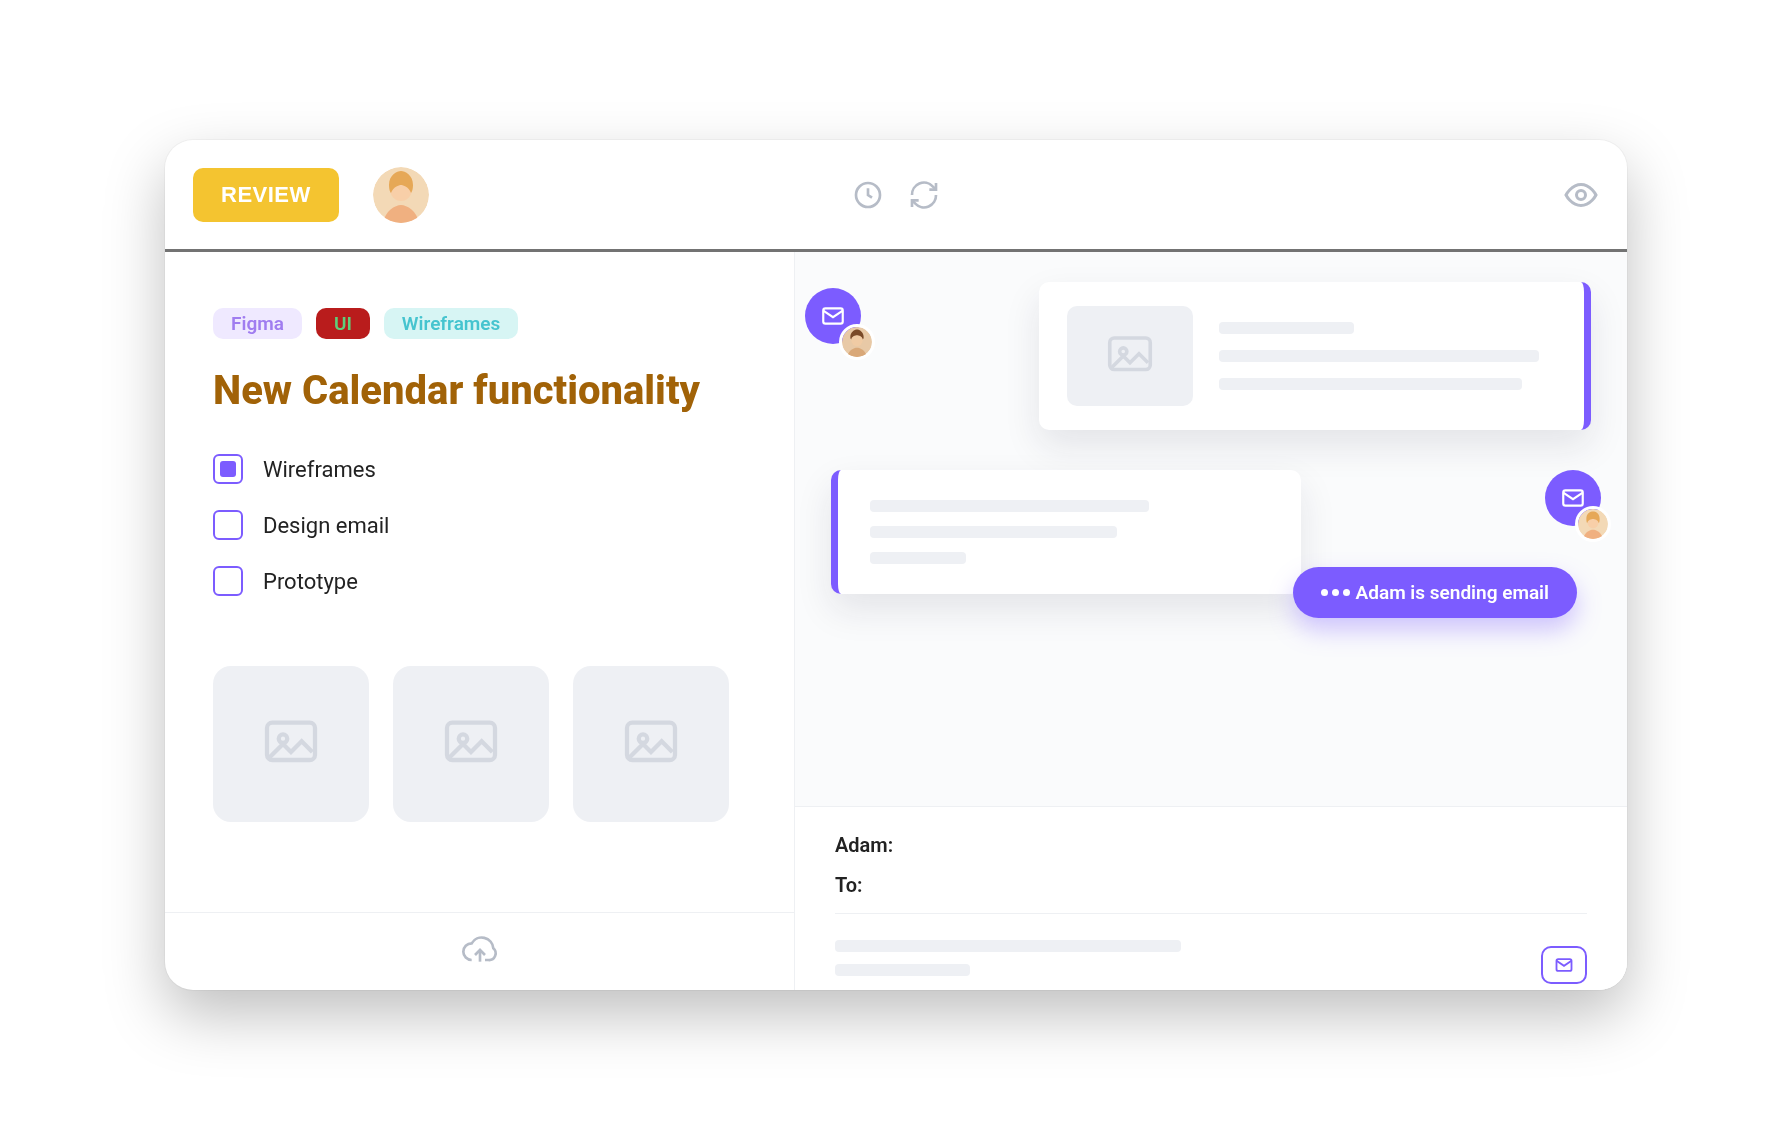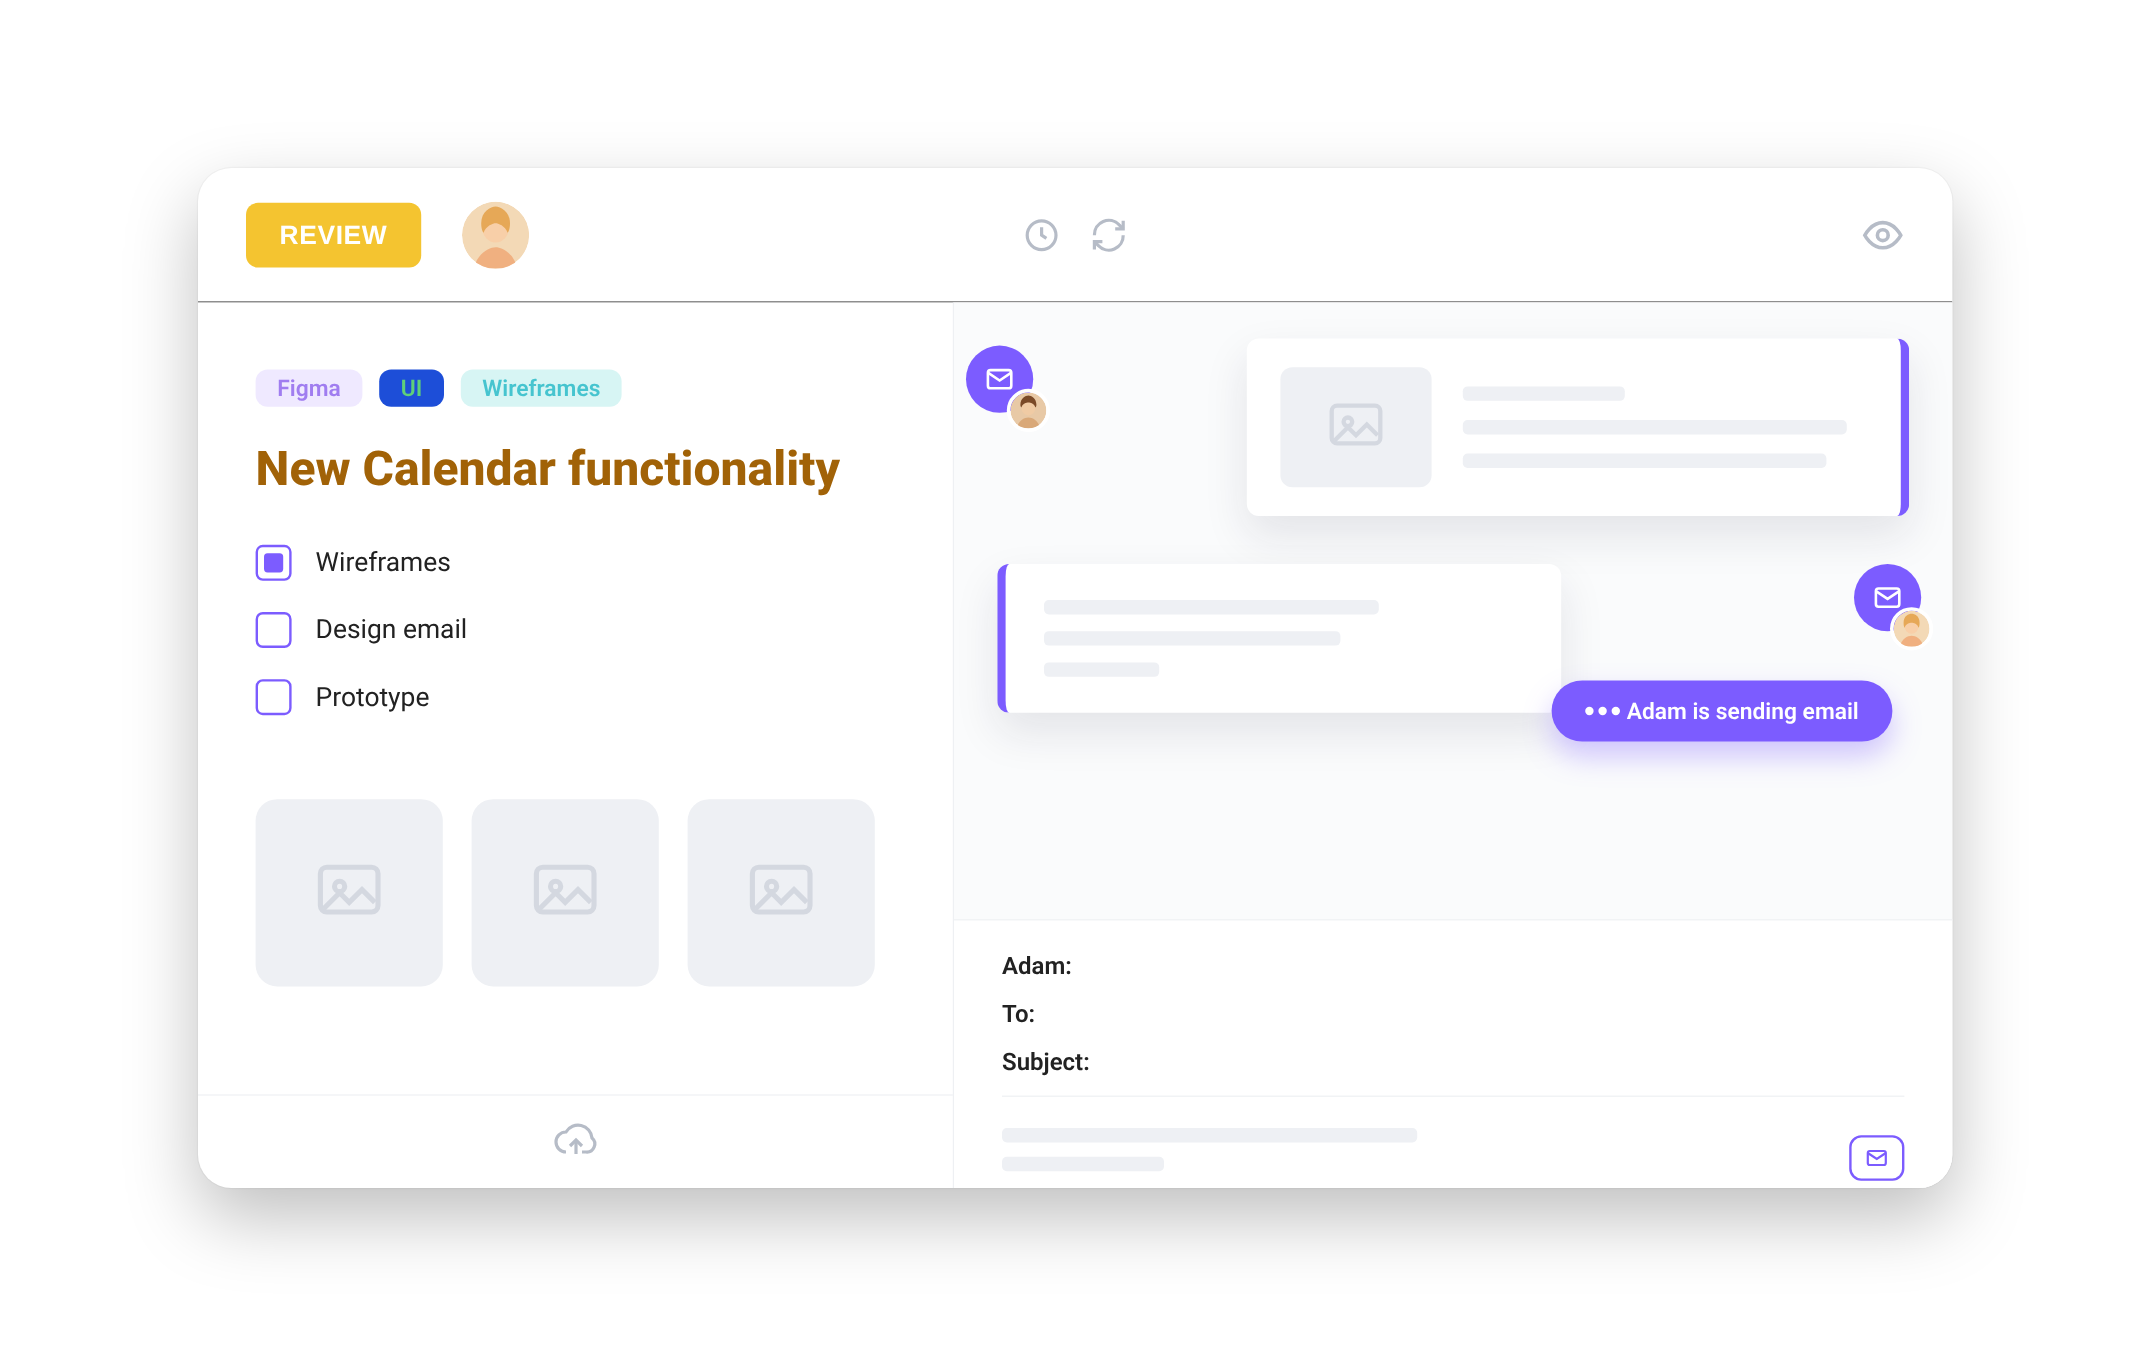--- a/index.html
+++ b/index.html
@@ -19,24 +19,24 @@
     border-radius: 28px;
     box-shadow: 0 25px 60px rgba(0,0,0,0.25), 0 0 0 1px rgba(0,0,0,0.03);
     overflow: hidden;
     position: relative;
     display: flex;
     flex-direction: column;
   }
   
   .header {
     height: 112px;
-    border-bottom: 1px solid #737373;
+    border-bottom: 3px solid #737373;
     display: flex;
     align-items: center;
-    padding: 0 40px;
+    padding: 0 28px;
     position: relative;
   }
   .review-btn {
     background: #f4c430;
     color: #fff;
     font-weight: 800;
     font-size: 22px;
     letter-spacing: 0.5px;
     padding: 14px 28px;
     border-radius: 10px;
@@ -90,21 +90,21 @@
   }
   
   .tag-row { display: flex; gap: 14px; }
   .tag {
     font-size: 19px;
     font-weight: 600;
     padding: 4px 18px;
     border-radius: 10px;
   }
   .tag-figma { background: #efe9ff; color: #a07df0; }
-  .tag-ui    { background: #1d4ed8; color: #5fcf7a; }
+  .tag-ui    { background: #b91c1c; color: #5fcf7a; }
   .tag-wire  { background: #d7f5f4; color: #46c4cf; }
   .page-title {
     font-size: 40px;
     font-weight: 800;
     color: #a16207;
     margin-top: 28px;
   }
   .check-list { margin-top: 40px; display: flex; flex-direction: column; gap: 26px; }
   .check-item { display: flex; align-items: center; gap: 20px; cursor: pointer; }
   .checkbox {
@@ -395,21 +395,20 @@
               </span>
             <span>Adam is sending email</span>
           </div>
         </div>
 
       </div>
 
       <div class="compose">
         <div class="compose-row">Adam:</div>
         <div class="compose-row">To:</div>
-        <div class="compose-row">Subject:</div>
         <div class="compose-body">
           <div class="sk" style="width:46%; height:12px; margin-bottom:12px;"></div>
           <div class="sk" style="width:18%; height:12px;"></div>
           <div class="mail-btn">
             <svg width="24" height="20" viewBox="0 0 24 24" fill="none" stroke="currentColor" stroke-width="2.2">
                 <rect x="3" y="5" width="18" height="14" rx="2"></rect>
                 <path d="M3 7l9 6 9-6"></path>
               </svg>
           </div>
         </div>

